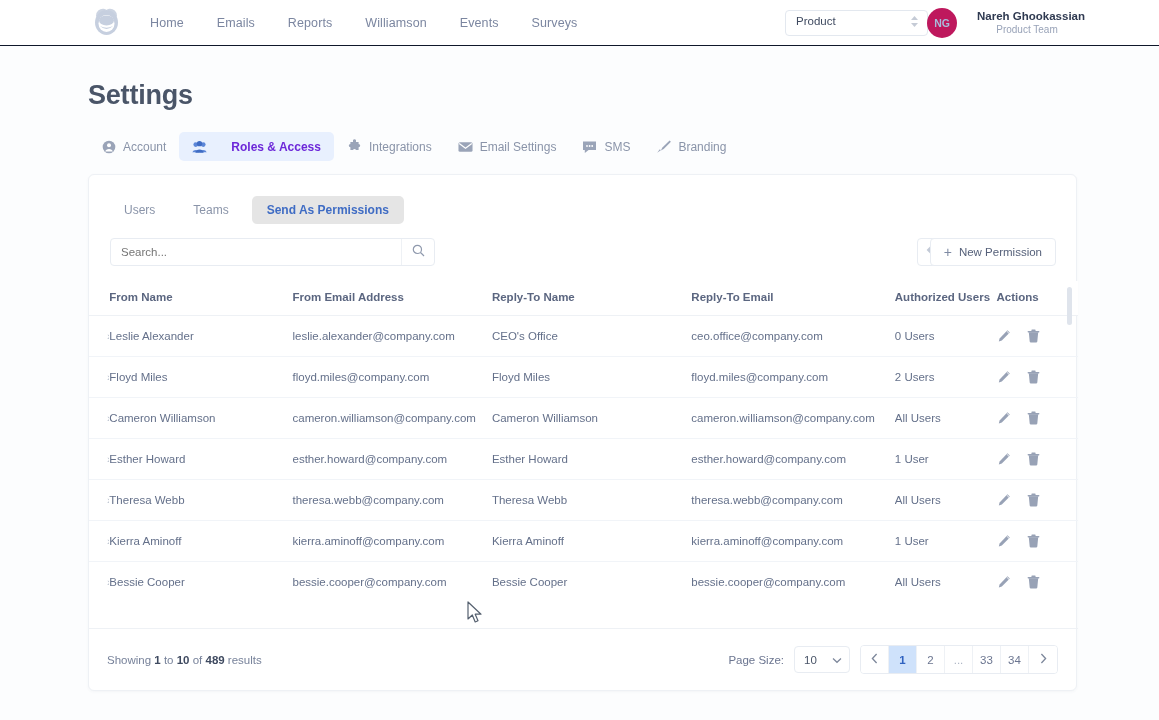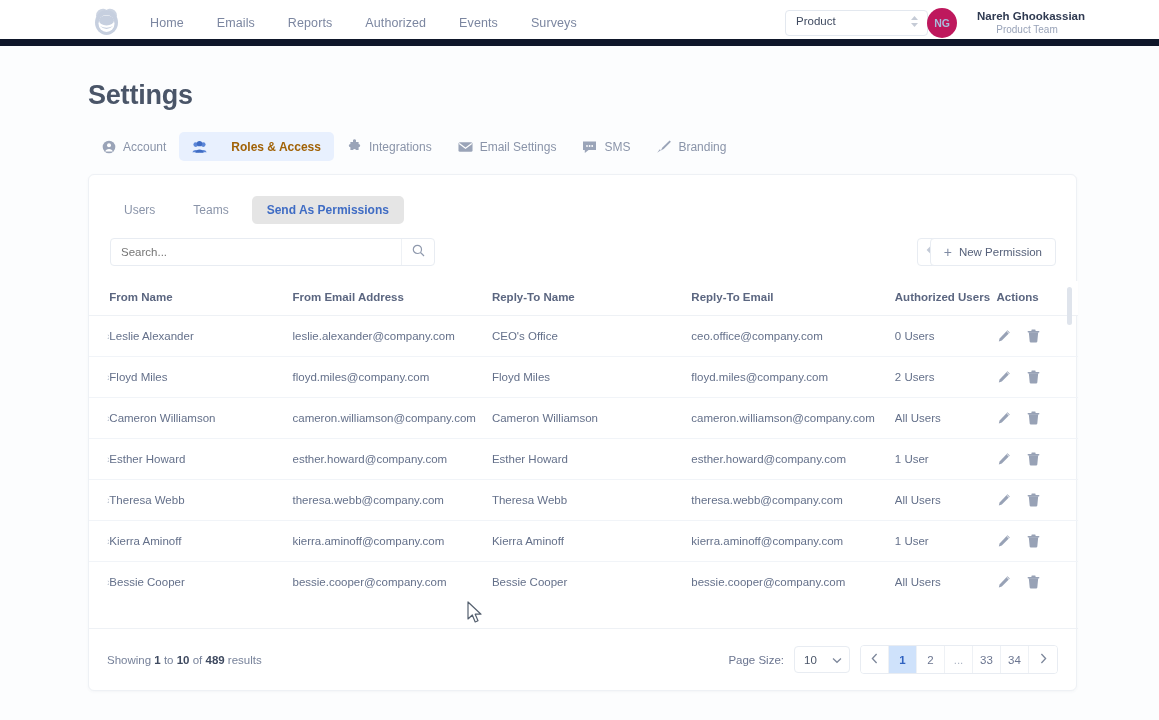--- a/index.html
+++ b/index.html
@@ -14,21 +14,21 @@
     position: relative;
     width: 1159px; height: 720px;
     background: #fcfdfe;
   }
 
   
   .topnav {
     position: absolute; top: 0; left: 0;
     width: 1159px; height: 46px;
     background: #ffffff;
-    border-bottom: 7px solid #0f172a;
+    border-bottom: 1px solid #0f172a;
     display: flex; align-items: center;
   }
   .logo {
     position: absolute; left: 90px; top: 7px;
     width: 33px; height: 31px;
   }
   .nav-links {
     position: absolute; left: 150px; top: 0;
     height: 46px;
     display: flex; align-items: center; gap: 33px;
@@ -69,21 +69,21 @@
   .tabs {
     position: absolute; left: 88px; top: 132px;
     display: flex; align-items: center; gap: 0px;
   }
   .tab {
     display: flex; align-items: center; gap: 7px;
     padding: 7px 13px; border-radius: 5px;
     font-size: 12px; color: #8a94a9; cursor: pointer;
     white-space: nowrap;
   }
-  .tab.active { background: #e8f0fe; color: #a16207; font-weight: bold; gap: 24px; }
+  .tab.active { background: #e8f0fe; color: #6d28d9; font-weight: bold; gap: 24px; }
   .tab .ic { width: 15px; height: 15px; display: inline-flex; align-items: center; justify-content: center; }
 
   
   .card {
     position: absolute; left: 88px; top: 174px;
     width: 989px; height: 517px;
     background: #ffffff;
     border: 1px solid #eef1f5;
     border-radius: 6px;
     box-shadow: 0 1px 3px rgba(40,60,90,.045);
@@ -218,21 +218,21 @@
         <ellipse cx="16.5" cy="16.5" rx="8" ry="8.5" fill="#ffffff"></ellipse>
         <ellipse cx="16.5" cy="13.5" rx="7.5" ry="5" fill="#c6cfdf"></ellipse>
         <path d="M10 19 q6.5 6 13 0 q-6.5 3.5 -13 0z" fill="#c6cfdf"></path>
       </svg>
     </div>
 
     <div class="nav-links">
       <div class="nav-link">Home</div>
       <div class="nav-link">Emails</div>
       <div class="nav-link">Reports</div>
-      <div class="nav-link">Authorized</div>
+      <div class="nav-link">Williamson</div>
       <div class="nav-link">Events</div>
       <div class="nav-link">Surveys</div>
     </div>
 
     <div class="product-select">
       <span>Product</span>
       <span class="caret">
         <svg width="9" height="13" viewBox="0 0 9 13">
           <path d="M4.5 1 L8 5 L1 5 Z" fill="#97a1b5"></path>
           <path d="M4.5 12 L8 8 L1 8 Z" fill="#97a1b5"></path>

